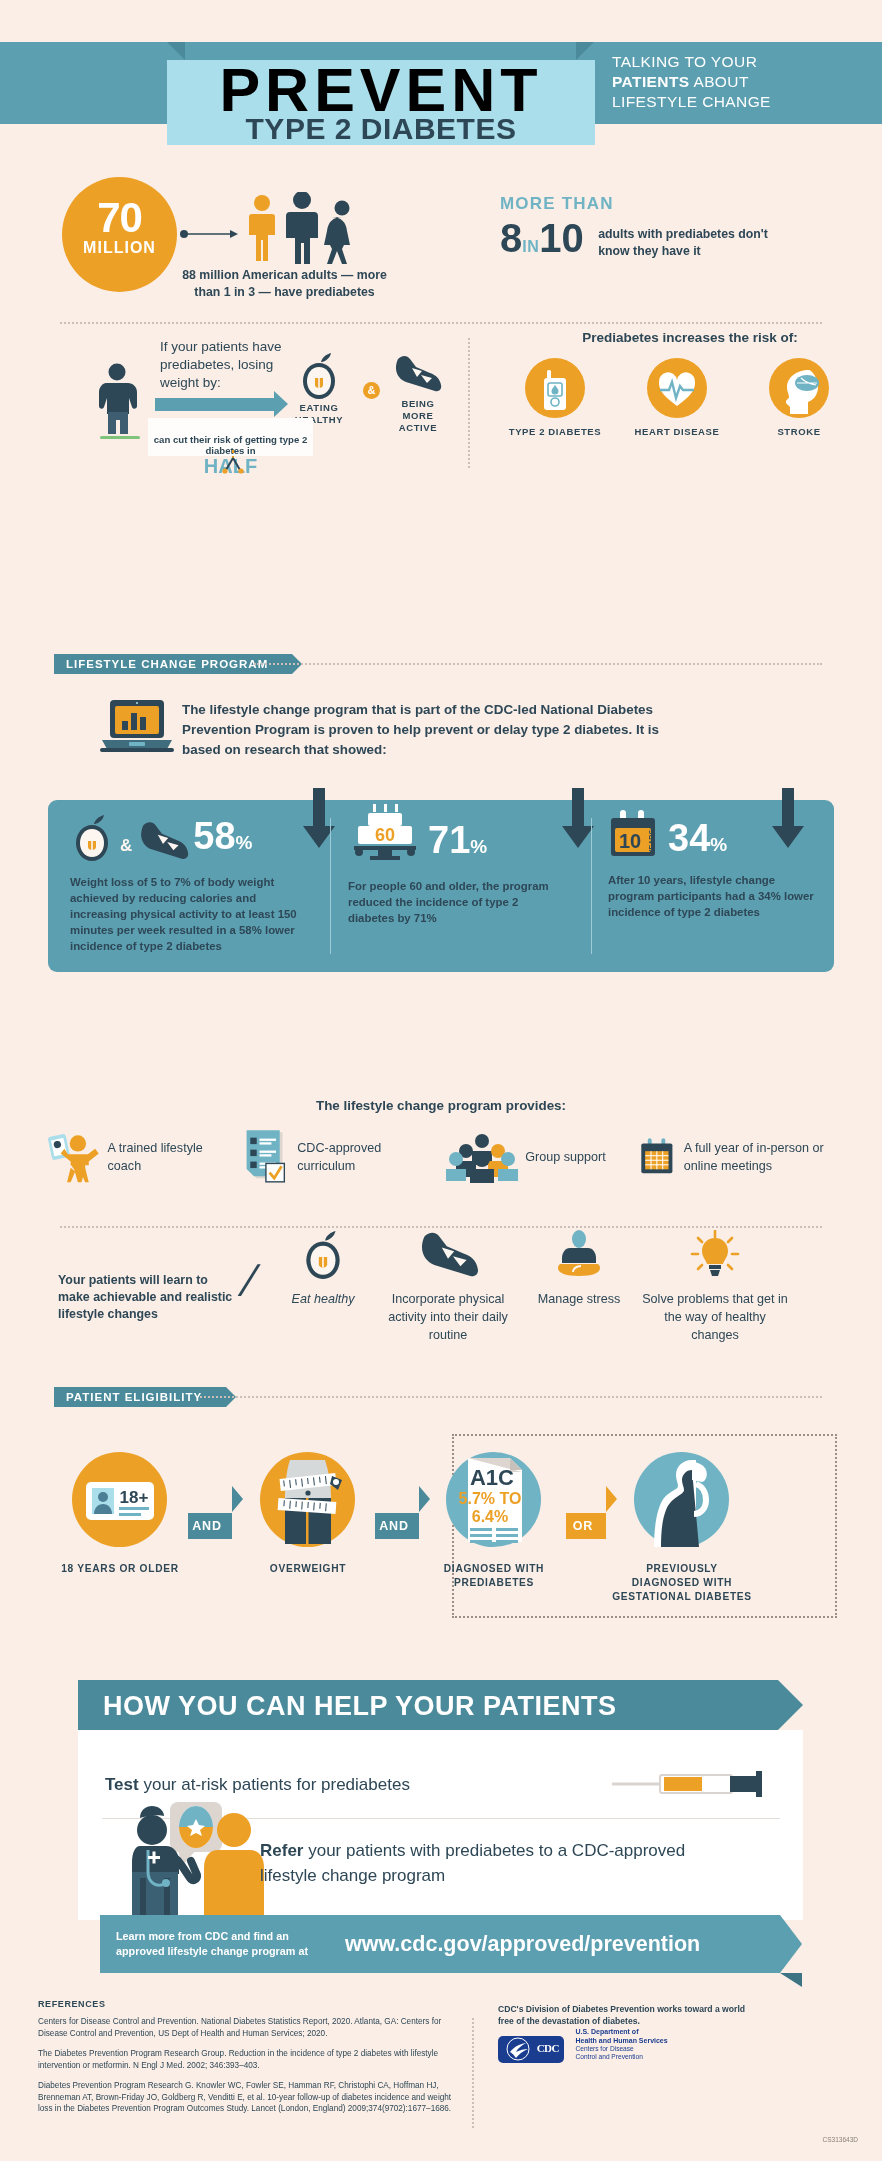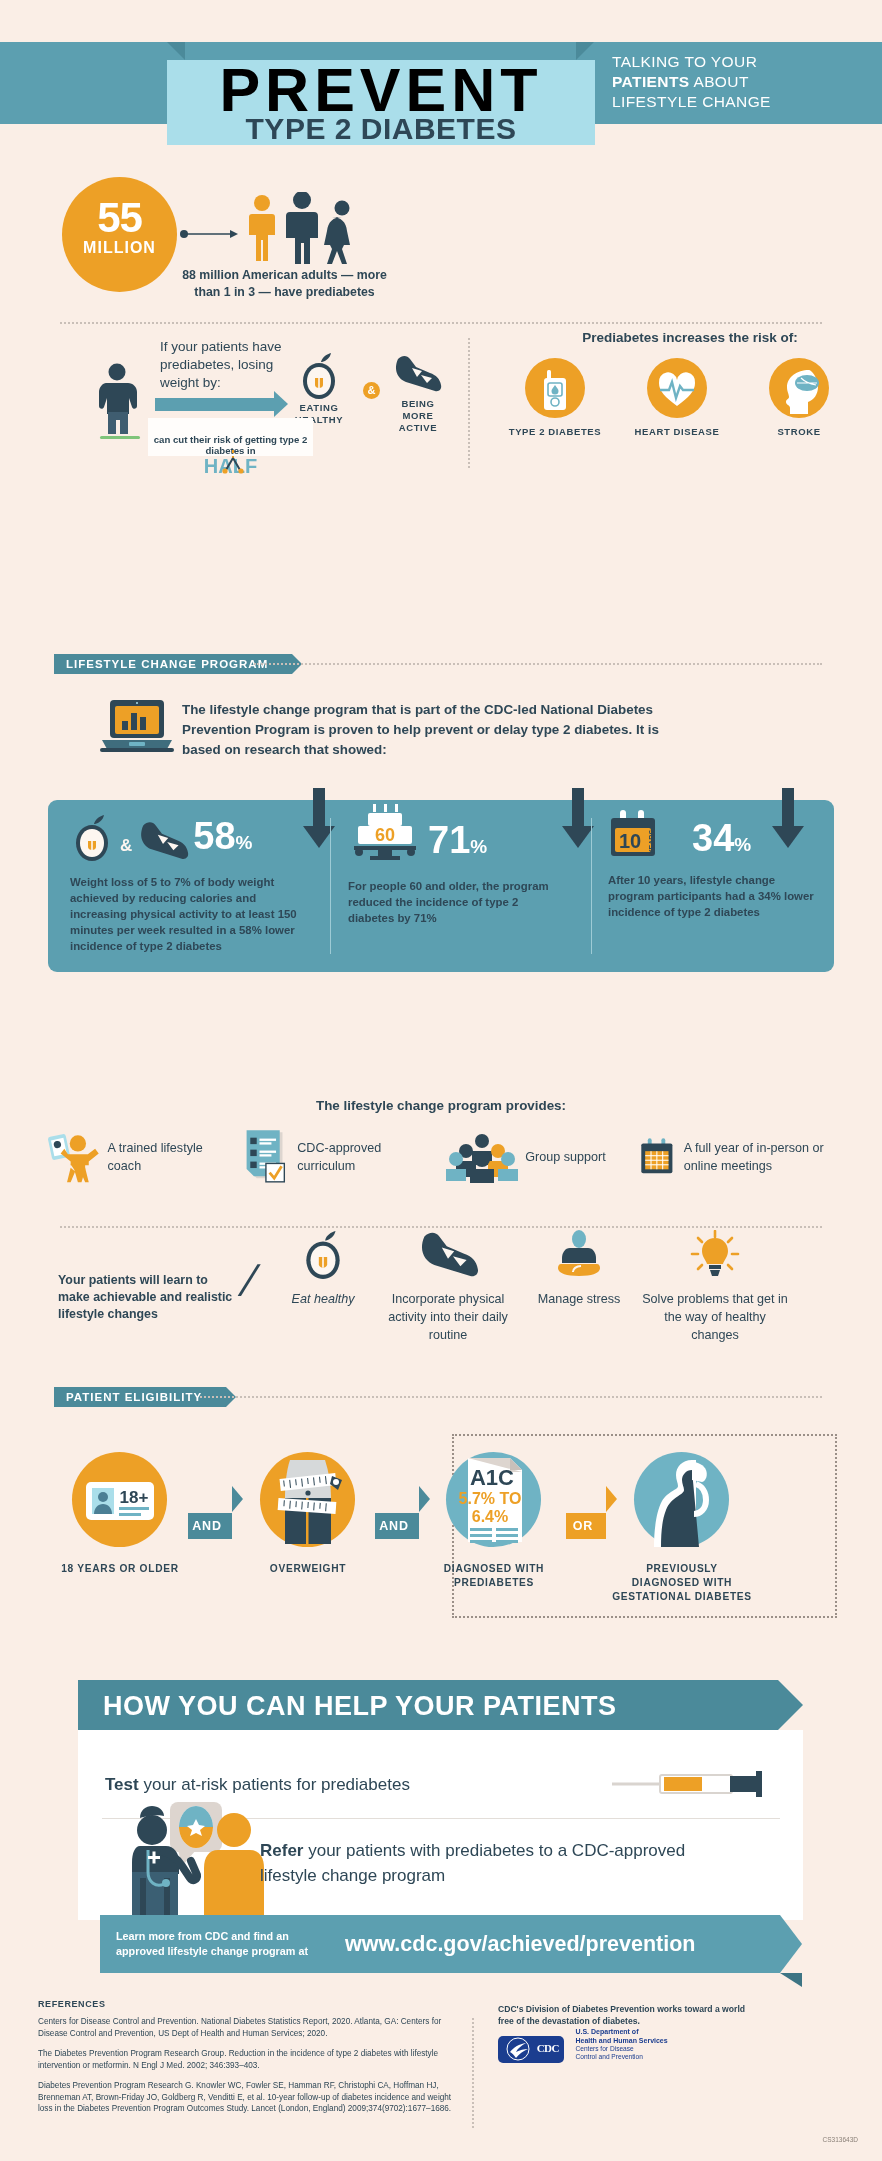--- a/index.html
+++ b/index.html
@@ -301,21 +301,21 @@
     </div>
     <div class="hdr-right">
       <div>TALKING TO YOUR</div>
       <div><b>PATIENTS</b><span> ABOUT</span></div>
       <div>LIFESTYLE CHANGE</div>
     </div>
   </div>
 
   <div class="s1">
     <div class="circle88">
-      <div class="num">55</div>
+      <div class="num">70</div>
       <div class="unit">MILLION</div>
     </div>
 
     <svg class="arrow1" width="58" height="10" viewBox="0 0 58 10">
       <circle cx="4" cy="5" r="4" fill="#2e4756"></circle>
       <line x1="4" y1="5" x2="50" y2="5" stroke="#2e4756" stroke-width="1.6"></line>
       <polygon points="50,1 58,5 50,9" fill="#2e4756"></polygon>
     </svg>
 
     <svg class="people" width="120" height="72" viewBox="0 0 120 72">
@@ -330,20 +330,29 @@
       <g fill="#2e4756">
         <circle cx="96" cy="16" r="7.5"></circle>
         <path d="M96 25c-9 0-14 5-15 14l-3 14h6l2 4-5 15h5l5-13 5 13h5l-5-15 2-4h6l-3-14c-1-9-6-14-15-14z"></path>
       </g>
     </svg>
 
     <div class="s1-cap">88 million American adults — more than 1 in 3 — have prediabetes</div>
 
     <div class="vdiv" style="left:468px; top:178px; height:118px;"></div>
 
+    <div class="s1-right">
+      <div class="more-than">MORE THAN</div>
+      <div style="margin-top:2px;">
+        <span class="eight-in-ten">
+          <span>8</span><span class="in">IN</span><span>10</span>
+        </span>
+        <span class="s1r-cap">adults with prediabetes don't know they have it</span>
+      </div>
+    </div>
   </div>
 
   <div class="hdiv" style="left:60px; top:322px; width:762px;"></div>
 
   <div class="s2">
 
     <svg style="position:absolute;left:92px;top:32px;" width="66" height="82" viewBox="0 0 66 82">
       <circle cx="25" cy="10" r="8.5" fill="#2e4756"></circle>
       <path d="M14 21h22c5 0 9 4 9 9v14c0 3-4 4-5 1l-3-9v16H15V36l-3 9c-1 3-5 2-5-1V30c0-5 4-9 7-9z" fill="#2e4756"></path>
       <path d="M16 50h20v22h-8V58h-4v14h-8z" fill="#3f5d70"></path>
@@ -489,21 +498,21 @@
     <div class="pcol" style="left:560px; width:206px;">
       <div class="stat-row">
         <svg width="56" height="52" viewBox="0 0 56 52">
           <rect x="12" y="0" width="6" height="12" rx="3" fill="#fff"></rect>
           <rect x="30" y="0" width="6" height="12" rx="3" fill="#fff"></rect>
           <rect x="3" y="8" width="44" height="38" rx="3" fill="#2e4756"></rect>
           <rect x="7" y="18" width="36" height="24" rx="2" fill="#eda026"></rect>
           <text x="22" y="38" font-family="Liberation Sans, sans-serif" font-size="20" font-weight="bold" fill="#2e4756" text-anchor="middle">10</text>
           <text x="38" y="40" font-family="Liberation Sans, sans-serif" font-size="7" font-weight="bold" fill="#2e4756" text-anchor="middle" transform="rotate(-90 38 32)">YEARS</text>
         </svg>
-        <span class="pct" style="margin-bottom:-2px;margin-left:24px;"><span>34</span><small>%</small></span>
+        <span class="pct" style="margin-bottom:-2px;"><span>34</span><small>%</small></span>
       </div>
       <div class="pbody" style="margin-top:10px;">After 10 years, lifestyle change program participants had a 34% lower incidence of type 2 diabetes</div>
     </div>
     <svg style="position:absolute;left:722px;top:-12px;" width="36" height="62" viewBox="0 0 36 62">
       <rect x="12" y="0" width="12" height="42" fill="#2e4756"></rect>
       <polygon points="2,38 34,38 18,60" fill="#2e4756"></polygon>
     </svg>
   </div>
 
   <div class="prov-head">The lifestyle change program provides:</div>
@@ -765,21 +774,21 @@
     <circle cx="116" cy="30" r="17" fill="#eda026"></circle>
     <path d="M100 50h32c9 0 14 7 14 18v50h-60V68c0-11 5-18 14-18z" fill="#eda026"></path>
   </svg>
 
   <div class="help-line-refer">
     <b>Refer</b><span> your patients with prediabetes to a CDC-approved lifestyle change program</span>
   </div>
 
   <div class="url-bar">
     <div class="url-left">Learn more from CDC and find an approved lifestyle change program at</div>
-    <div class="url-main">www.cdc.gov/achieved/prevention</div>
+    <div class="url-main">www.cdc.gov/approved/prevention</div>
     <div class="url-fold"></div>
   </div>
 
   <div class="ref-head">REFERENCES</div>
   <div class="ref-body">
     <div class="ref-p">Centers for Disease Control and Prevention. National Diabetes Statistics Report, 2020. Atlanta, GA: Centers for Disease Control and Prevention, US Dept of Health and Human Services; 2020.</div>
     <div class="ref-p">The Diabetes Prevention Program Research Group. Reduction in the incidence of type 2 diabetes with lifestyle intervention or metformin. N Engl J Med. 2002; 346:393–403.</div>
     <div class="ref-p">Diabetes Prevention Program Research G. Knowler WC, Fowler SE, Hamman RF, Christophi CA, Hoffman HJ, Brenneman AT, Brown-Friday JO, Goldberg R, Venditti E, et al. 10-year follow-up of diabetes incidence and weight loss in the Diabetes Prevention Program Outcomes Study. Lancet (London, England) 2009;374(9702):1677–1686.</div>
   </div>
 

